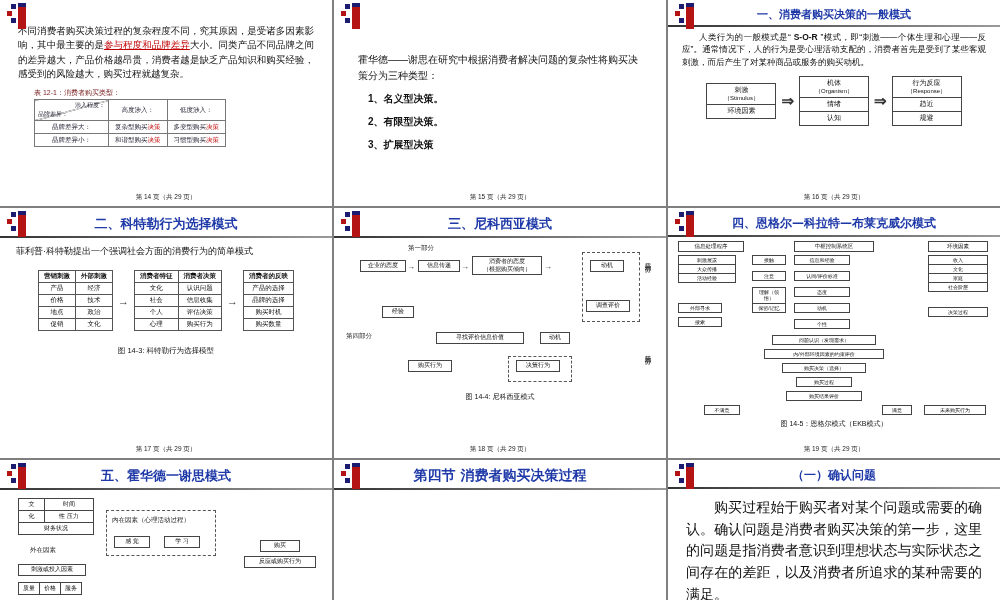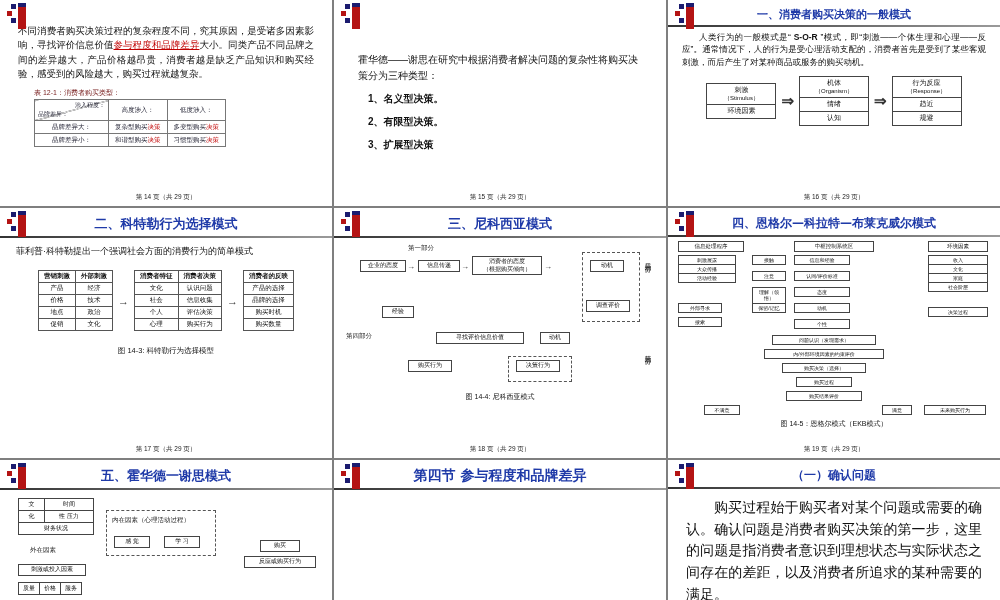--- a/index.html
+++ b/index.html
@@ -91,21 +91,21 @@
 
   <section class="slide">
     <div class="ornament">
       <i class="osq a"></i>
         <i class="osq b"></i>
         <i class="osq c"></i>
         <i class="osq d"></i>
         <i class="obar"></i>
     </div>
     <div class="s14-body">
-      <p class="s14-text"><span>不同消费者购买决策过程的复杂程度不同，究其原因，是受诸多因素影响，寻找评价信息价值</span><span class="em-red">参与程度和品牌差异</span><span>大小。同类产品不同品牌之间的差异越大，产品价格越昂贵，消费者越是缺乏产品知识和购买经验，感受到的风险越大，购买过程就越复杂。</span></p>
+      <p class="s14-text"><span>不同消费者购买决策过程的复杂程度不同，究其原因，是受诸多因素影响，其中最主要的是</span><span class="em-red">参与程度和品牌差异</span><span>大小。同类产品不同品牌之间的差异越大，产品价格越昂贵，消费者越是缺乏产品知识和购买经验，感受到的风险越大，购买过程就越复杂。</span></p>
       <div class="s14-cap">表 12-1：消费者购买类型：</div>
       <table class="s14-table">
         <tbody>
             <tr>
           <td class="diag-cell">
             <span class="dtop">涉入程度：</span>
             <span class="dbot">品牌差异：</span>
           </td>
           <td>高度涉入：</td>
           <td>低度涉入：</td>
@@ -423,21 +423,21 @@
   </section>
 
   <section class="slide">
     <div class="ornament">
       <i class="osq a"></i>
         <i class="osq b"></i>
         <i class="osq c"></i>
         <i class="osq d"></i>
         <i class="obar"></i>
     </div>
-    <h2 class="stitle t14">第四节  参与程度和品牌差异</h2>
+    <h2 class="stitle t14">第四节  消费者购买决策过程</h2>
     <div class="trule"></div>
   </section>
 
   <section class="slide">
     <div class="ornament">
       <i class="osq a"></i>
         <i class="osq b"></i>
         <i class="osq c"></i>
         <i class="osq d"></i>
         <i class="obar"></i>

